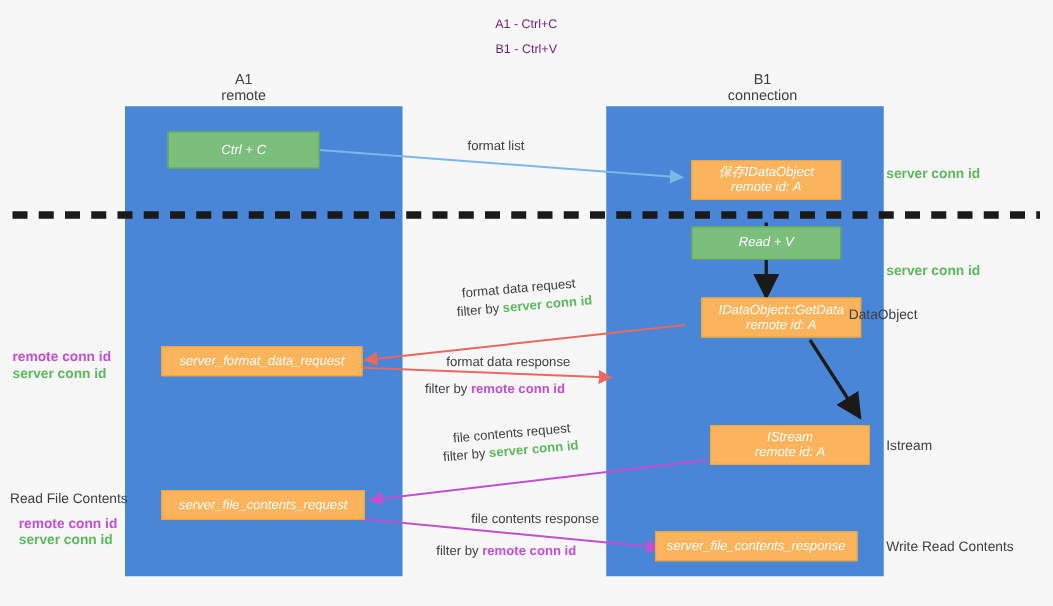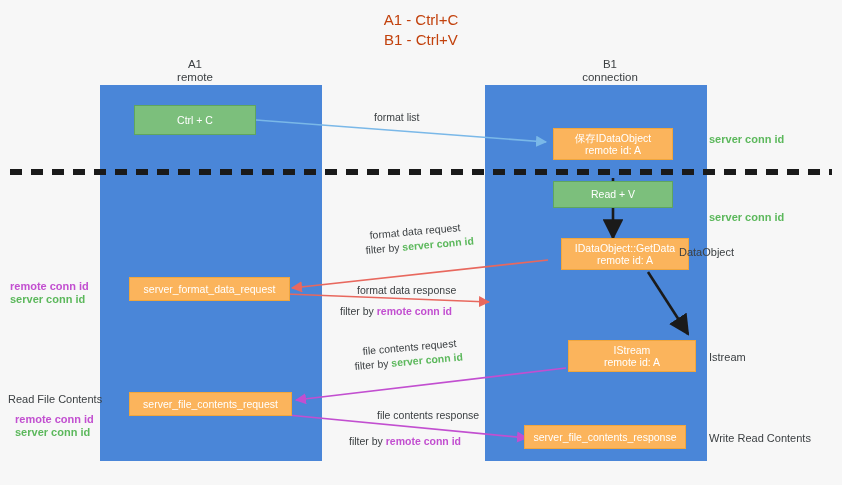--- a/index.html
+++ b/index.html
@@ -11,39 +11,40 @@
     overflow:hidden;
     color:#3c4043;
   }
   #stage{position:absolute;inset:0;}
   .abs{position:absolute;}
 
   
   #title{
     left:0;right:0;top:10px;
     text-align:center;
-    font-size:15px;line-height:20px;
-    color:#c2410c;
+    font-size:10px;line-height:20px;
+    color:#701a75;
   }
 
   
   .col-head{
     text-align:center;font-size:11.5px;line-height:13px;color:#3c4043;
   }
 
   
   .lane{background:#4a86d8;}
 
   
   .box{
     box-sizing:border-box;
     display:flex;flex-direction:column;
     align-items:center;justify-content:center;
     color:#ffffff;font-size:10.5px;line-height:12.5px;
     text-align:center;
+    font-style:italic;
   }
   .box.green{background:#7cbf7c;border:1px solid #5fa55f;}
   .box.orange{background:#fbb košt;}
   .box.orange{background:#fbb45c;border:1px solid #f0a63d;}
   .box .l2{font-size:10.5px;}
 
   
   .cap{font-size:11px;line-height:14px;color:#3c4043;}
   .green-t{color:#5cb85c;font-weight:bold;}
   .magenta-t{color:#c24fd0;font-weight:bold;}

